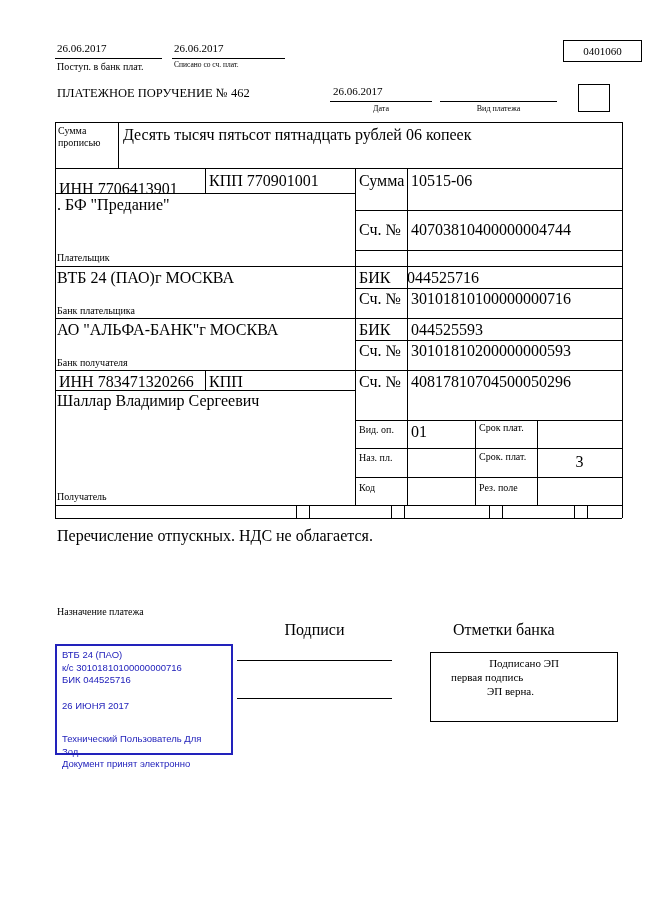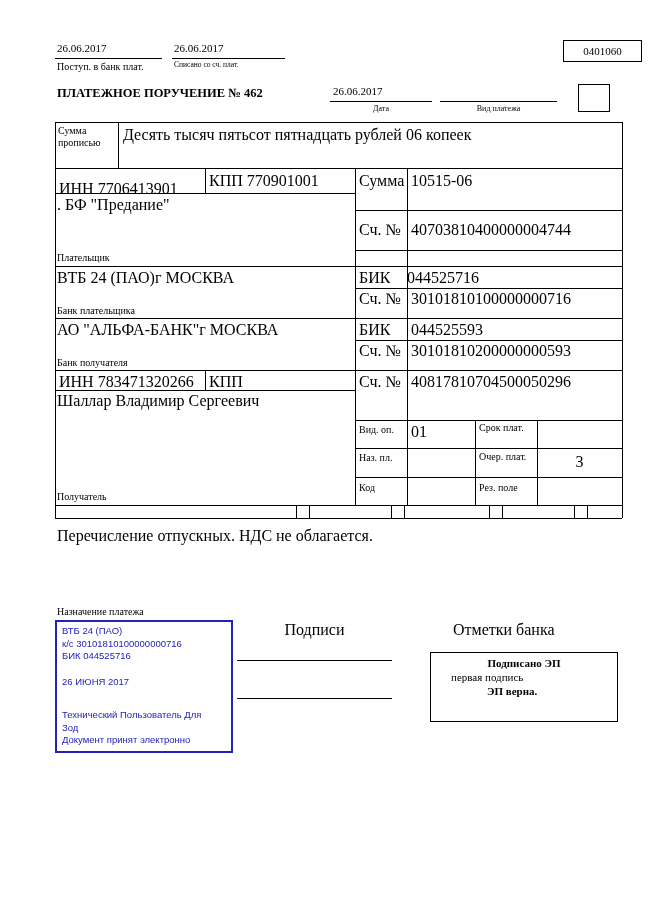--- a/index.html
+++ b/index.html
@@ -3,21 +3,21 @@
 <meta charset="utf-8">
 <style>
   html,body{margin:0;padding:0;background:#fff;}
   .page{position:relative;width:660px;height:919px;background:#fff;color:#000;
         font-family:"Liberation Serif","DejaVu Serif",serif;overflow:hidden;}
   .txt{position:absolute;white-space:nowrap;line-height:1.15;}
   .wrap{white-space:normal;}
   .hl{position:absolute;height:0;border-top:1px solid #000;}
   .vl{position:absolute;width:0;border-left:1px solid #000;}
   .box{position:absolute;border:1px solid #000;}
-  .b{font-weight:bold;}
+  .b{font-weight:normal;}
   .i{}
   .s8{font-size:8px;}
   .s10{font-size:10px;}
   .s11{font-size:11px;}
   .s12{font-size:16px;}
   .s13{font-size:12.5px;}
   .bluebox{position:absolute;border:2px solid #2222bb;color:#2222bb;
            font-family:"Liberation Sans","DejaVu Sans",sans-serif;
            font-size:9.5px;line-height:12.5px;padding:3px 5px;box-sizing:border-box;}
   .esign{position:absolute;border:1px solid #000;font-size:11px;line-height:14px;
@@ -114,31 +114,31 @@
   <div class="txt s12" style="left:411px;top:373px">40817810704500050296</div>
   <div class="txt s12" style="left:57px;top:392px">Шаллар Владимир Сергеевич</div>
   <div class="txt s10" style="left:57px;top:491px">Получатель</div>
 
   <div class="txt s10" style="left:359px;top:424px">Вид. оп.</div>
   <div class="txt s12" style="left:411px;top:423px">01</div>
   <div class="txt wrap s10" style="left:479px;top:422px;width:52px">Срок плат.</div>
   <div class="txt s12" style="left:537px;top:424px;width:85px;text-align:center"></div>
   <div class="txt s10" style="left:359px;top:452px">Наз. пл.</div>
   <div class="txt s12" style="left:411px;top:452px"></div>
-  <div class="txt wrap s10" style="left:479px;top:451px;width:52px">Очер. плат.</div>
+  <div class="txt wrap s10" style="left:479px;top:451px;width:52px">Срок. плат.</div>
   <div class="txt s12" style="left:537px;top:453px;width:85px;text-align:center">3</div>
   <div class="txt s10" style="left:359px;top:482px">Код</div>
   <div class="txt s12" style="left:411px;top:482px"></div>
   <div class="txt s10" style="left:479px;top:482px">Рез. поле</div>
   <div class="txt s12" style="left:537px;top:482px;width:85px;text-align:center"></div>
 
   <div class="txt s12" style="left:57px;top:527px">Перечисление отпускных. НДС не облагается.</div>
   <div class="txt s10" style="left:57px;top:606px">Назначение платежа</div>
 
-  <div class="bluebox" style="left:55px;top:620px;width:178px;height:133px">
+  <div class="bluebox" style="left:55px;top:644px;width:178px;height:111px">
     <div>ВТБ 24 (ПАО)</div>
     <div>к/с 30101810100000000716</div>
     <div>БИК 044525716</div>
     <div style="margin-top:13px">26 ИЮНЯ 2017</div>
     <div style="margin-top:21px">Технический Пользователь Для</div>
     <div>Зод</div>
     <div>Документ принят электронно</div>
   </div>
 
   <div class="txt s12" style="left:237px;top:621px;width:155px;text-align:center">Подписи</div>

